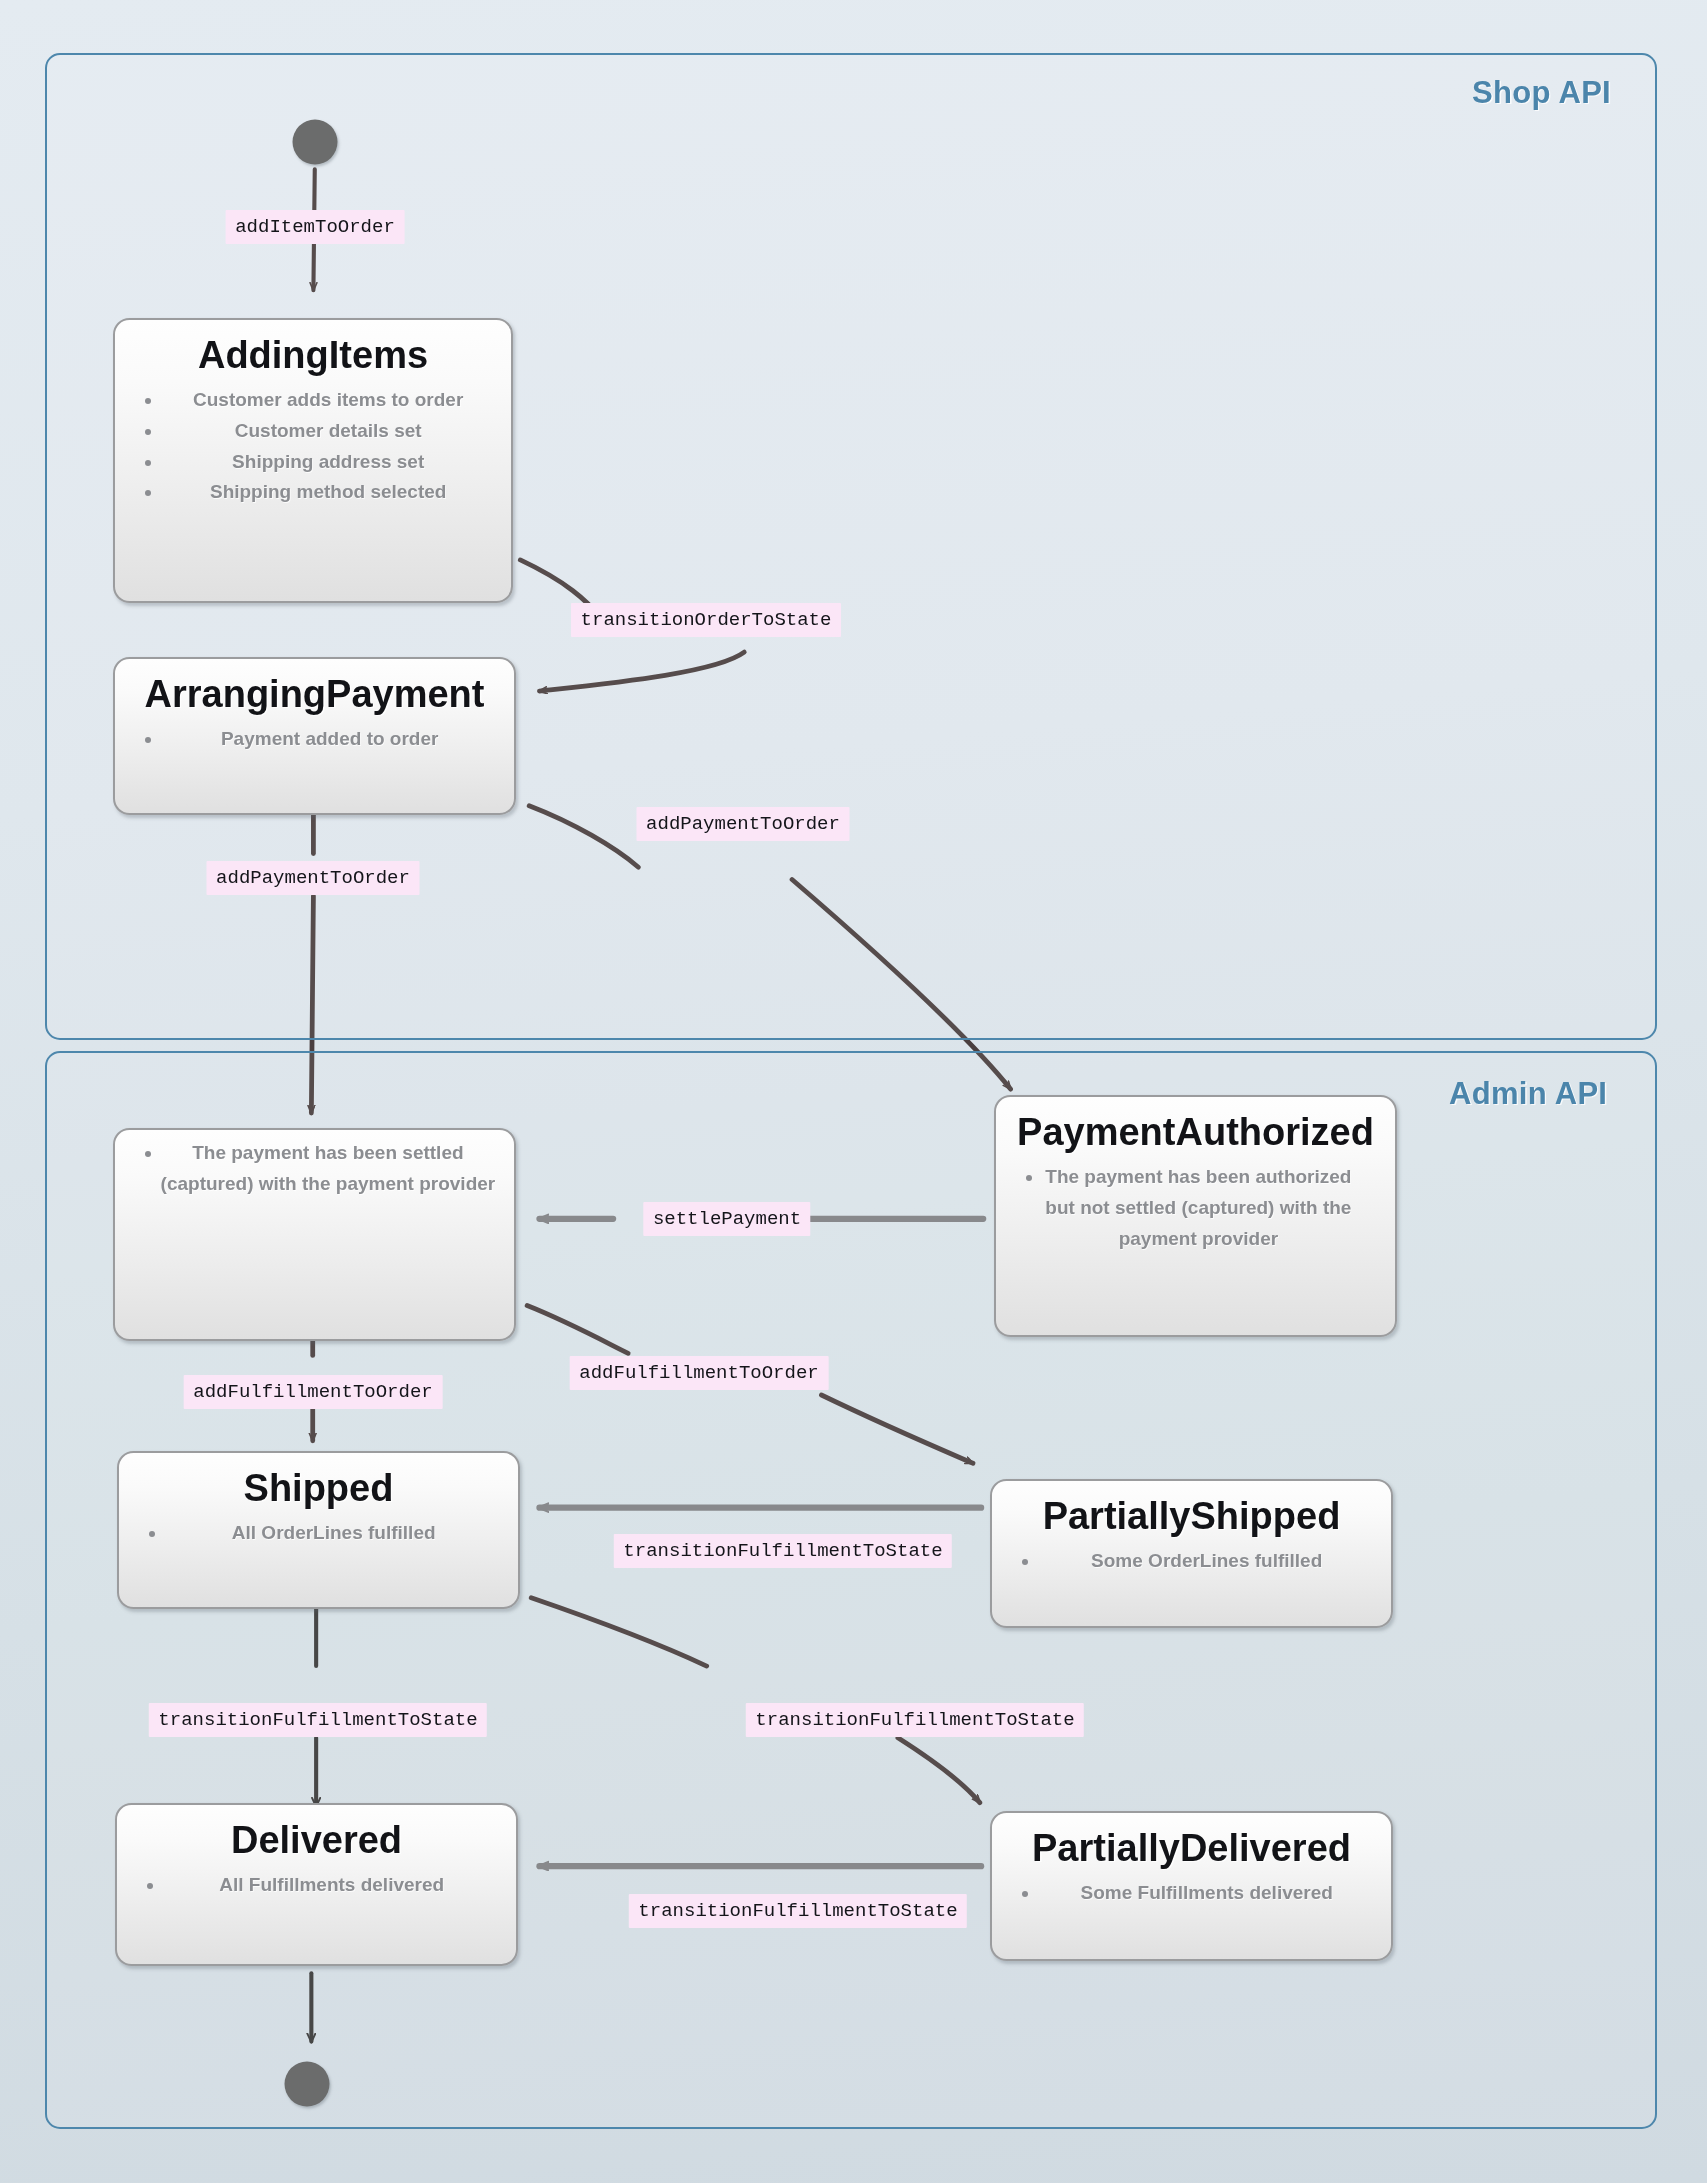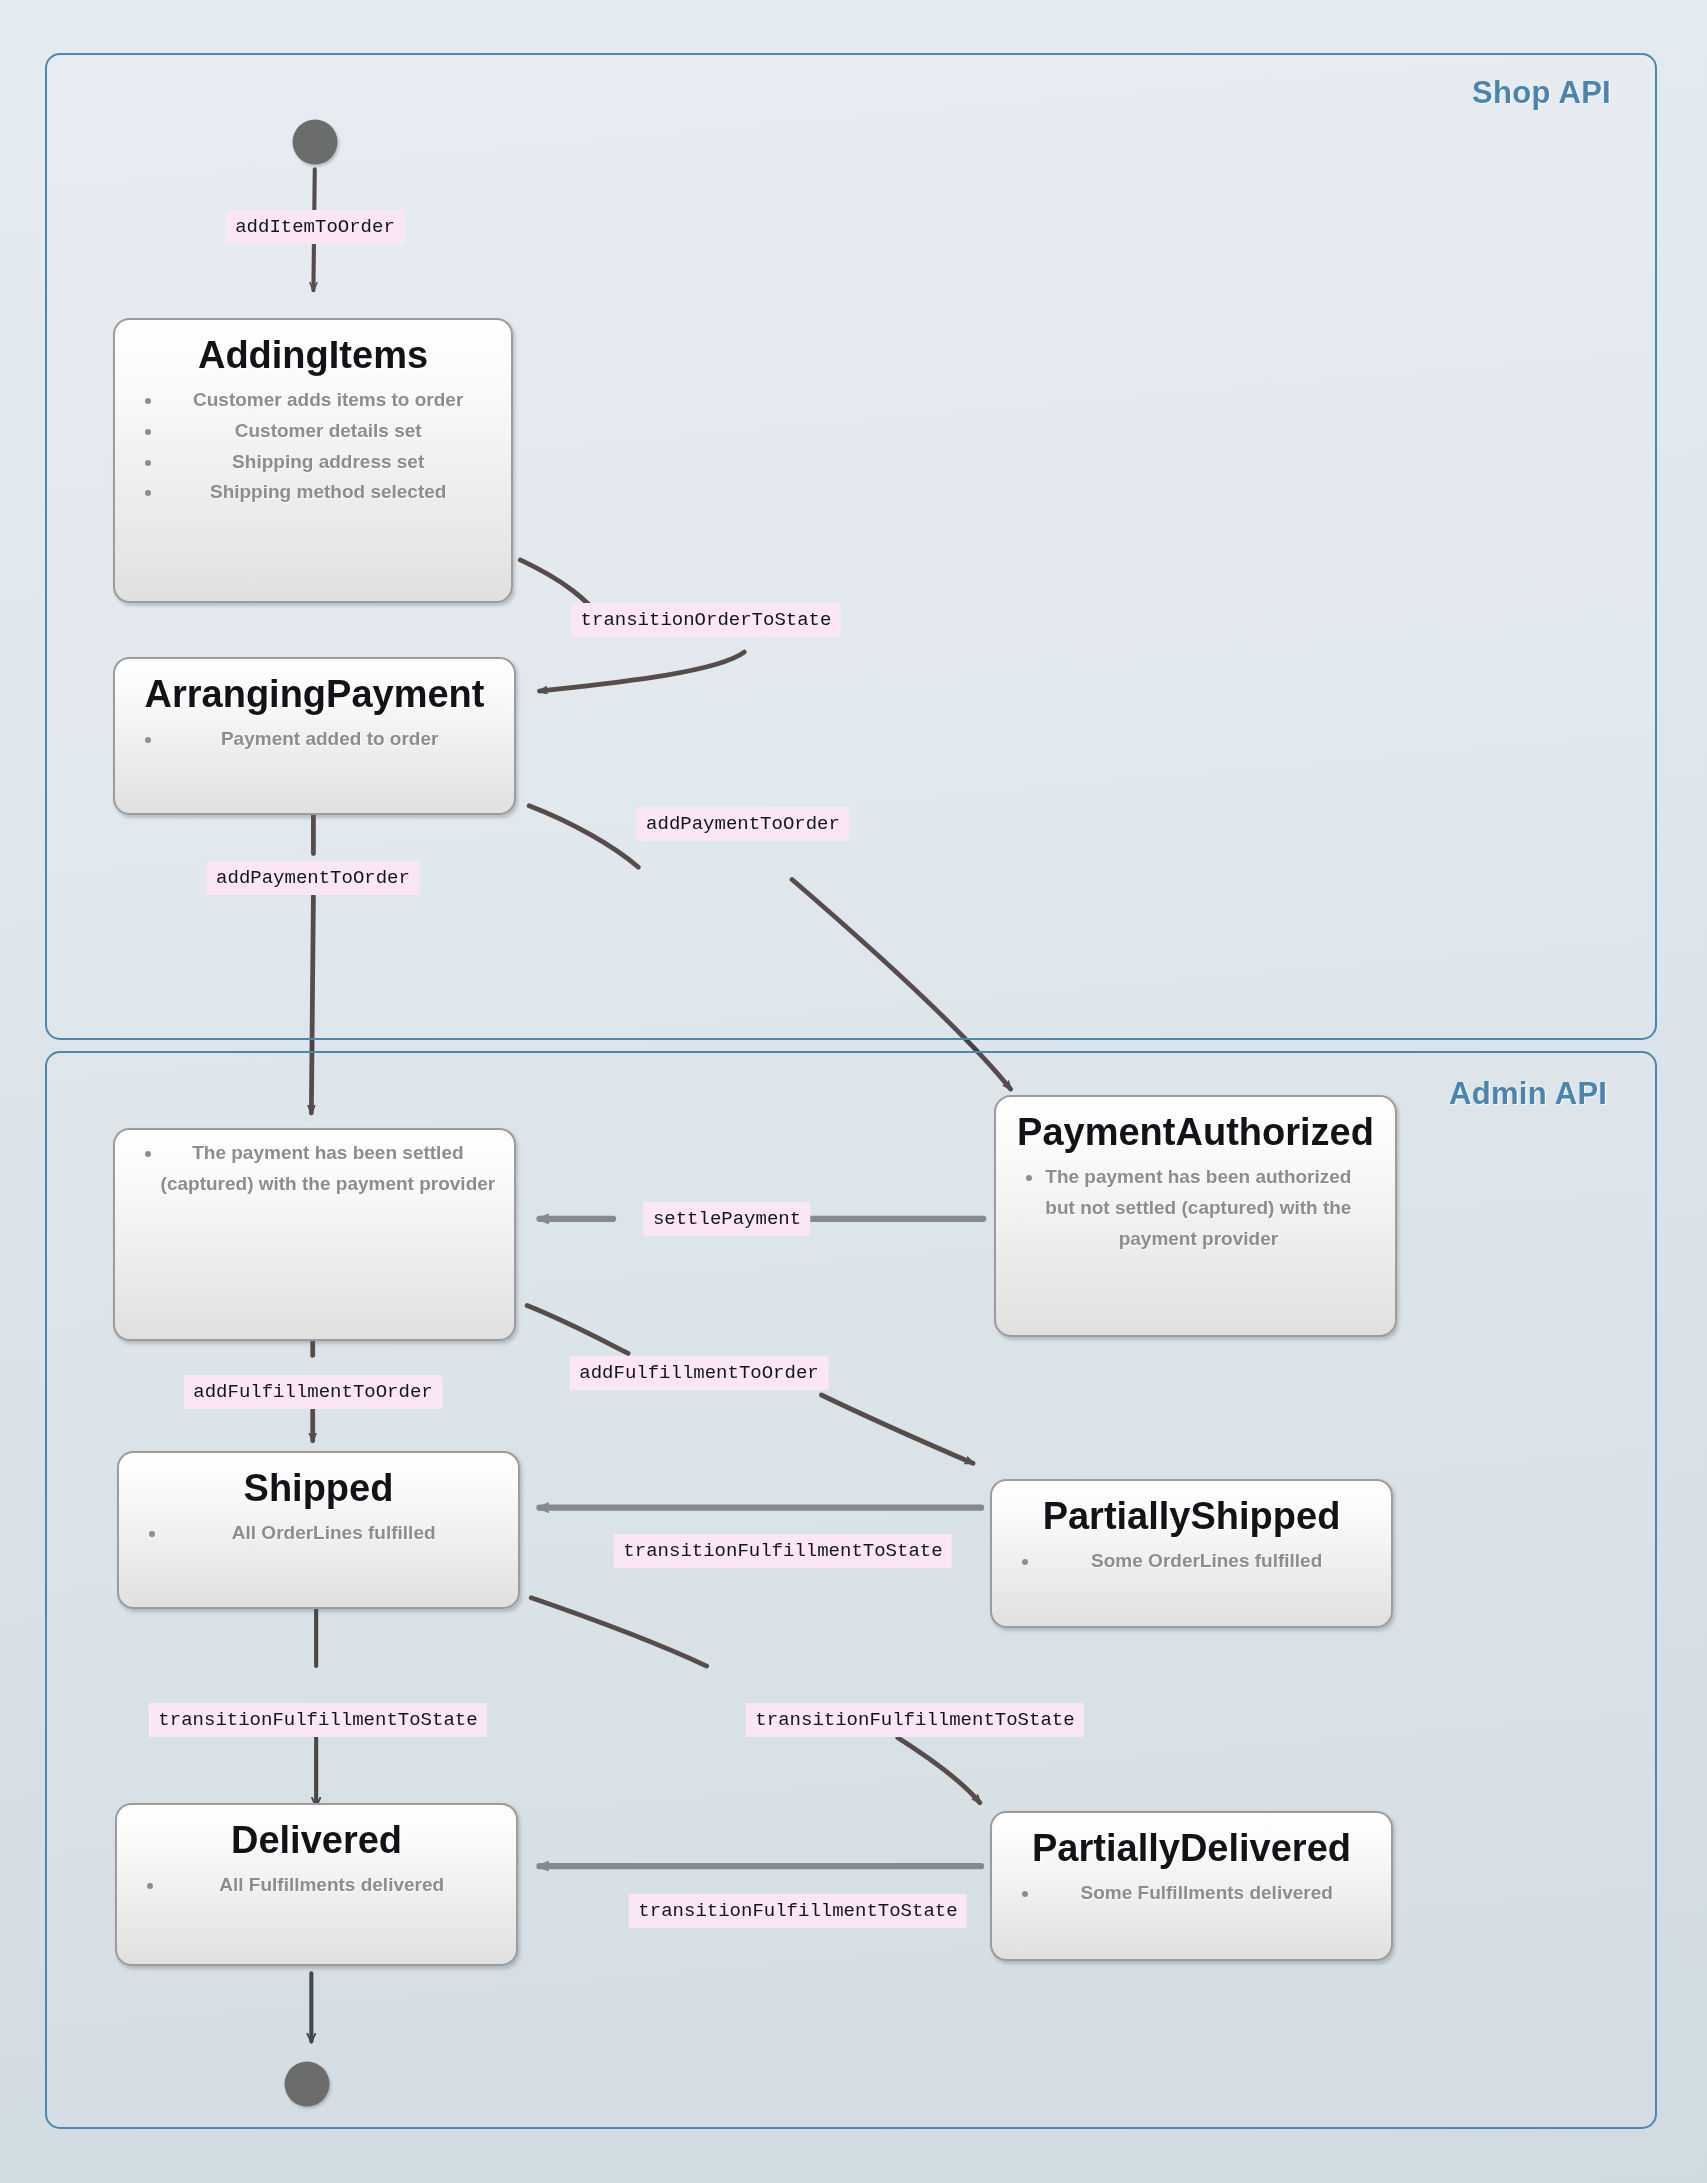--- a/index.html
+++ b/index.html
@@ -186,21 +186,21 @@
     </ul>
   </div>
 
   <div class="state" style="left:113px; top:657px; width:403px; height:158px;">
     <div class="state-title">ArrangingPayment</div>
     <ul class="state-list">
       <li>Payment added to order</li>
     </ul>
   </div>
 
-  <div class="state" style="left:994px; top:1095px; width:403px; height:242px;border-radius:17px;">
+  <div class="state" style="left:994px; top:1095px; width:403px; height:242px;">
     <div class="state-title">PaymentAuthorized</div>
     <ul class="state-list">
       <li style="max-width:314px;">The payment has been authorized but not settled (captured) with the payment provider</li>
     </ul>
   </div>
 
   <div class="state" style="left:113px; top:1128px; width:403px; height:213px;">
     <ul class="state-list">
       <li style="max-width:335px;">The payment has been settled (captured) with the payment provider</li>
     </ul>

